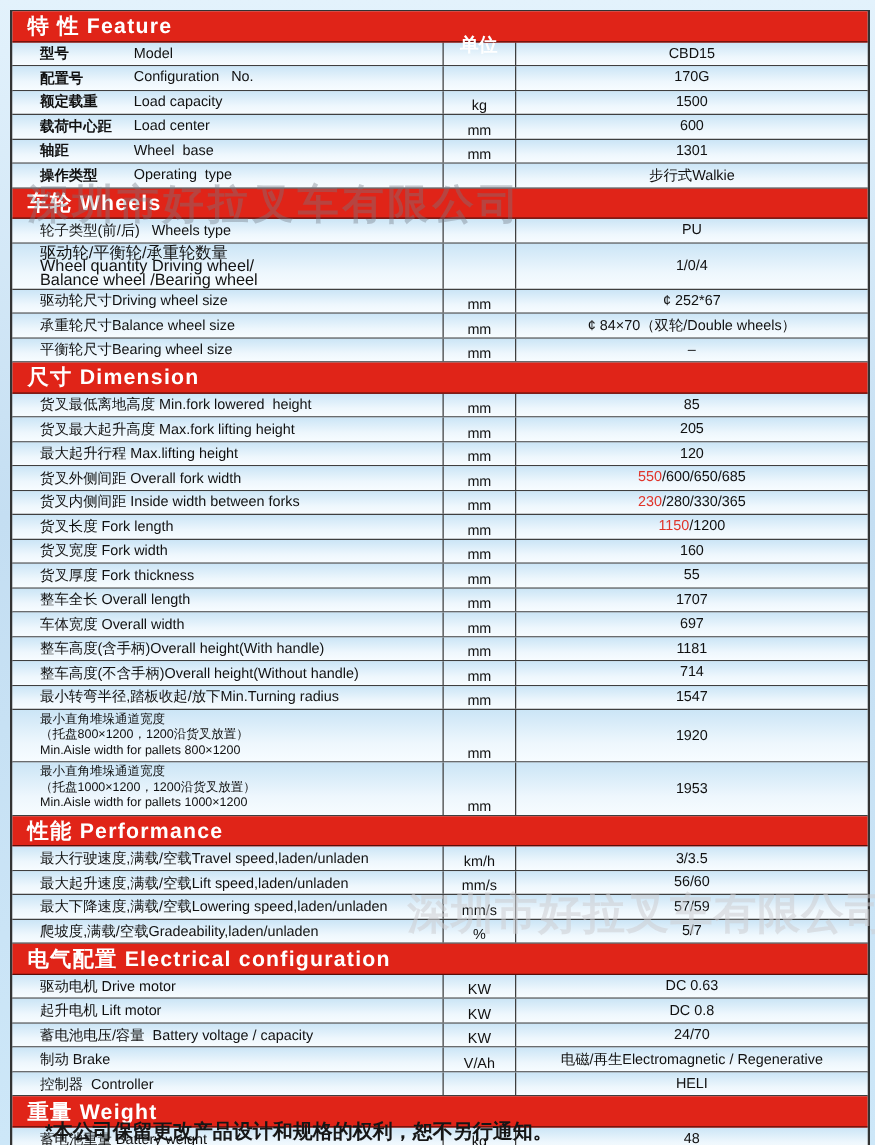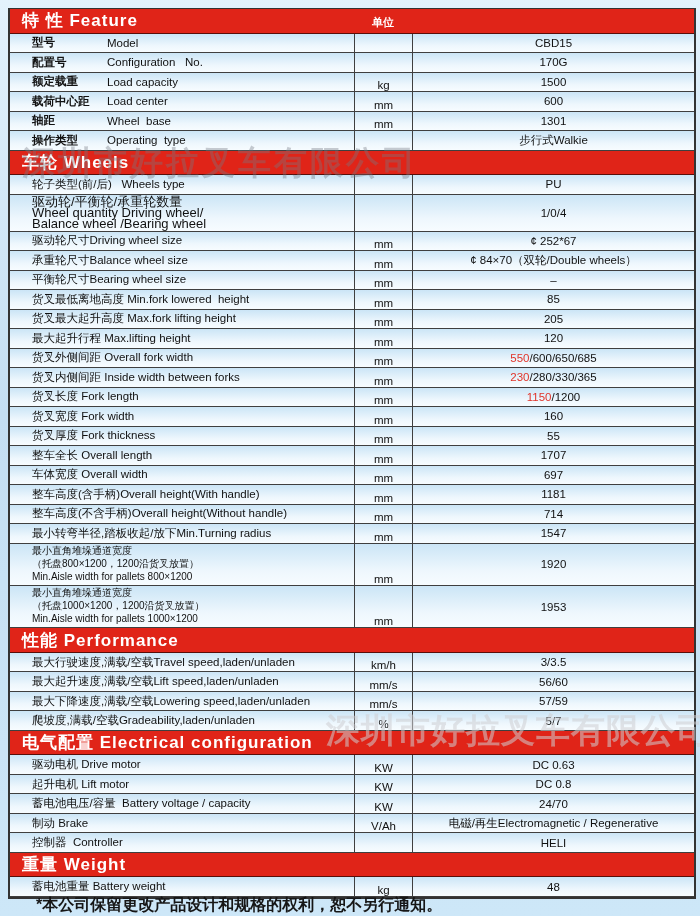--- a/index.html
+++ b/index.html
@@ -19,21 +19,21 @@
     position:relative;height:23.5px;background:#e02418;
     border-bottom:1px solid #5a0d08;
     display:flex;align-items:center;
   }
   .sec-title{
     color:#fff;font-weight:bold;font-size:17px;letter-spacing:1px;
     padding-left:12px;white-space:pre;
   }
   .unit-head{
     position:absolute;left:344px;width:58px;text-align:center;
-    color:#fff;font-weight:bold;font-size:11px;top:6px;
+    color:#fff;font-weight:bold;font-size:15px;top:18px;
   }
   .row{
     display:flex;align-items:stretch;height:18.5px;
     border-bottom:1px solid #3f3f3f;
     background:linear-gradient(180deg,#cbe5f6 0%,#eef7fd 65%,#f7fcff 100%);
     font-size:11.5px;
   }
   .row.multi{height:auto;}
   .c-label{
     width:344px;box-sizing:border-box;padding-left:22px;
@@ -166,20 +166,23 @@
       </div>
       <div class="row">
         <div class="c-label"><span>平衡轮尺寸Bearing wheel size</span></div>
         <div class="c-unit">
           <span>mm</span>
         </div>
         <div class="c-value">
           <span>–</span>
         </div>
       </div>
+      <div class="sec-header">
+        <span class="sec-title">尺寸 Dimension</span>
+      </div>
       <div class="row">
         <div class="c-label"><span>货叉最低离地高度 Min.fork lowered  height</span></div>
         <div class="c-unit">
           <span>mm</span>
         </div>
         <div class="c-value">
           <span>85</span>
         </div>
       </div>
       <div class="row">

